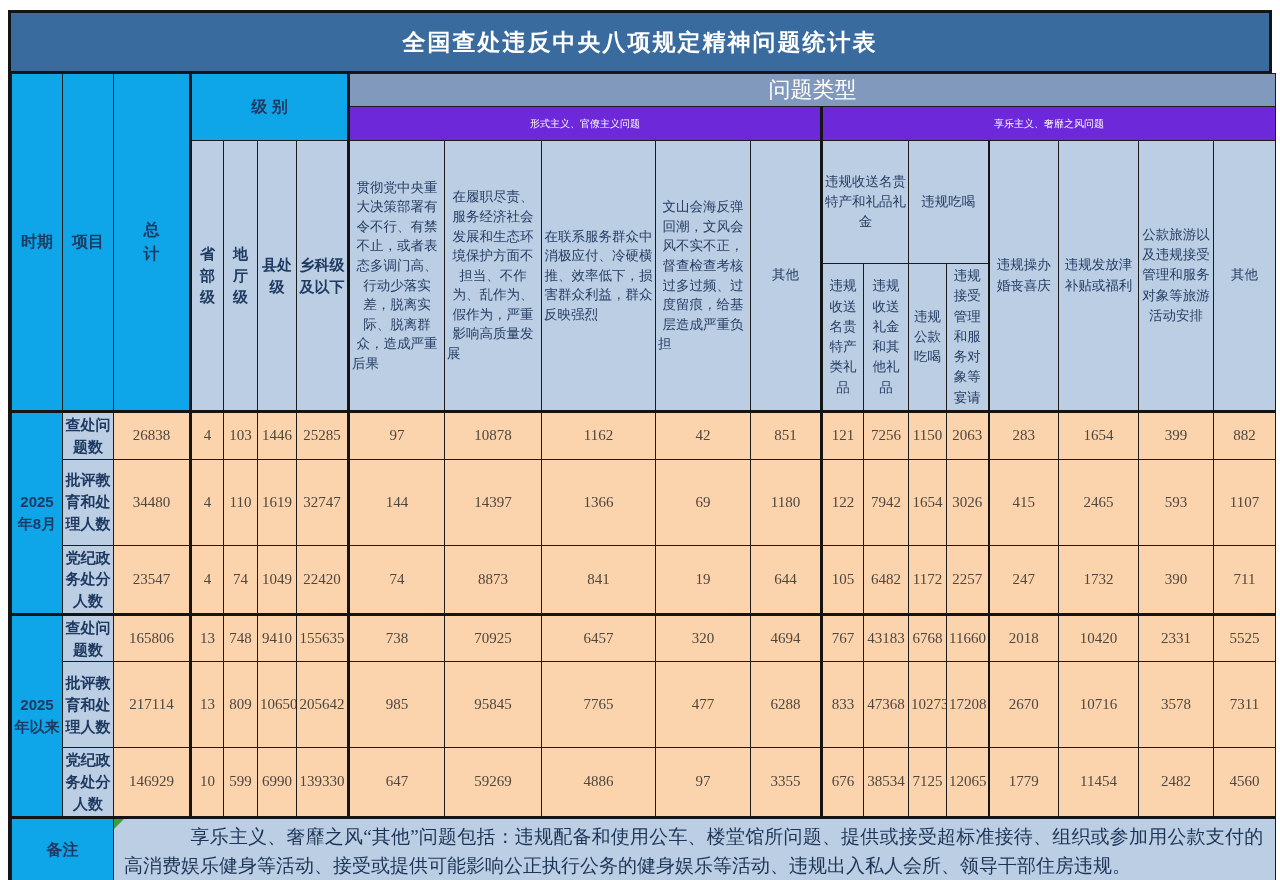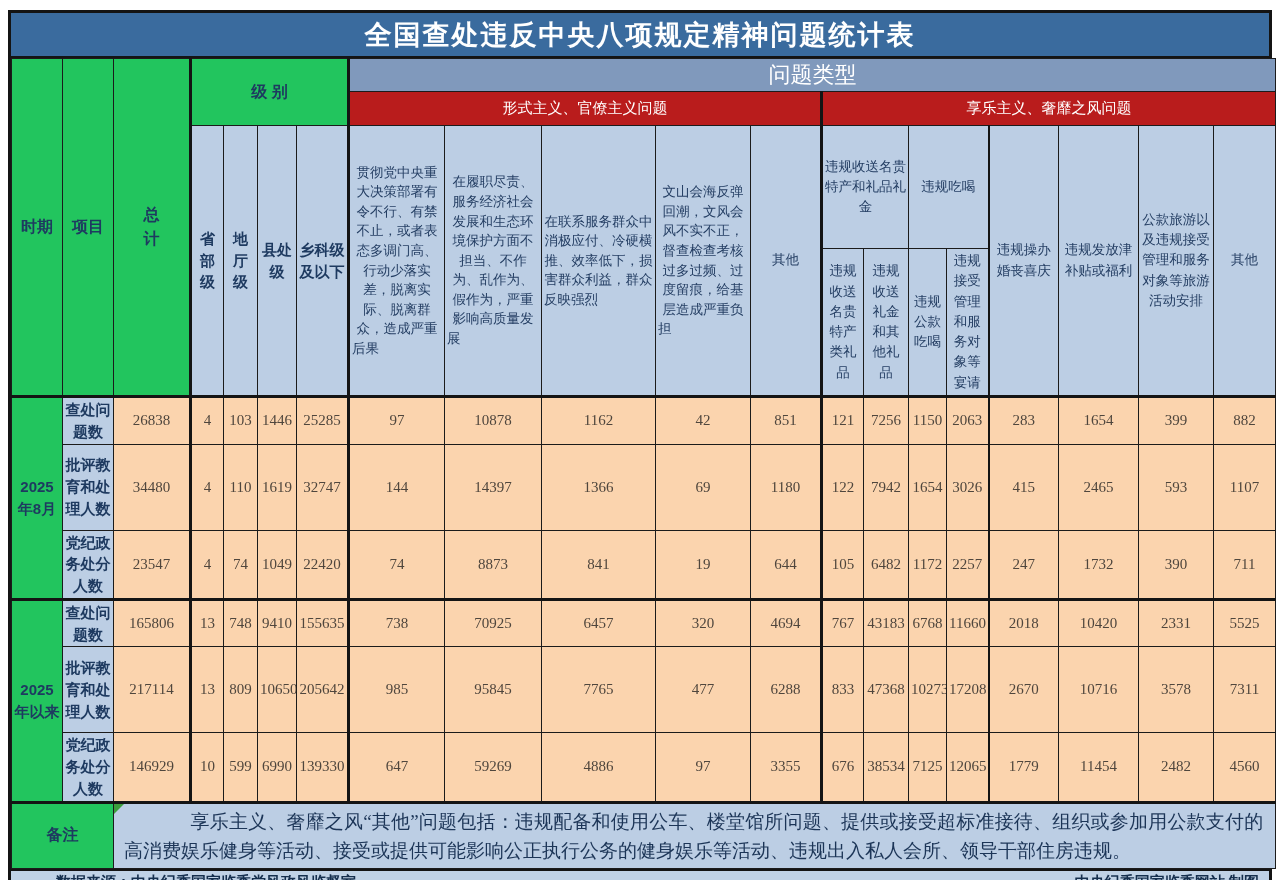--- a/index.html
+++ b/index.html
@@ -6,43 +6,43 @@
   html, body { margin: 0; padding: 0; background: #ffffff; }
   body { font-family: "Liberation Sans", sans-serif; width: 1280px; height: 880px; overflow: hidden; }
 
   .frame {
     position: absolute; left: 8px; top: 10px; width: 1264px;
     border: 3px solid #141414;
     background: #fff;
   }
 
   .titlebar {
-    height: 45px; background: #3a6b9e;
+    height: 60px; background: #3a6b9e;
     border-bottom: 2px solid #141414;
     display: flex; align-items: center; justify-content: center;
-    color: #ffffff; font-size: 27px; font-weight: bold;
+    color: #ffffff; font-size: 23px; font-weight: bold;
     font-family: "Liberation Serif", "DejaVu Serif", serif;
     letter-spacing: 2px;
   }
 
   table.stat {
     border-collapse: collapse; table-layout: fixed; width: 100%;
   }
   table.stat td {
     border: 1px solid #1b1b1b;
     padding: 1px 2px;
     text-align: center; vertical-align: middle;
     overflow: hidden;
   }
 
   
-  .c-mid   { background: #22c55e; margin-left: 12px; }   
+  .c-mid   { background: #0ea5e9; margin-left: 12px; }   
   .c-light { background: #bccee4; }   
   .band1   { background: #8099bc; color: #ffffff; font-size: 22px; }
-  .band2   { background: #b91c1c; color: #ffffff; font-size: 15px; }
+  .band2   { background: #6d28d9; color: #ffffff; font-size: 10px; }
 
   .hdr { color: #1e3a60; font-weight: bold; font-size: 16px; }
   .hdr-sm { color: #1e3a60; font-weight: bold; font-size: 15px; word-break: break-all; line-height: 1.45; }
 
   .desc {
     font-family: "Liberation Serif", "DejaVu Serif", serif;
     font-size: 13.5px; color: #243e63;
     text-align: justify; text-align-last: left;
     word-break: break-all; line-height: 1.45;
     padding: 3px 5px;

